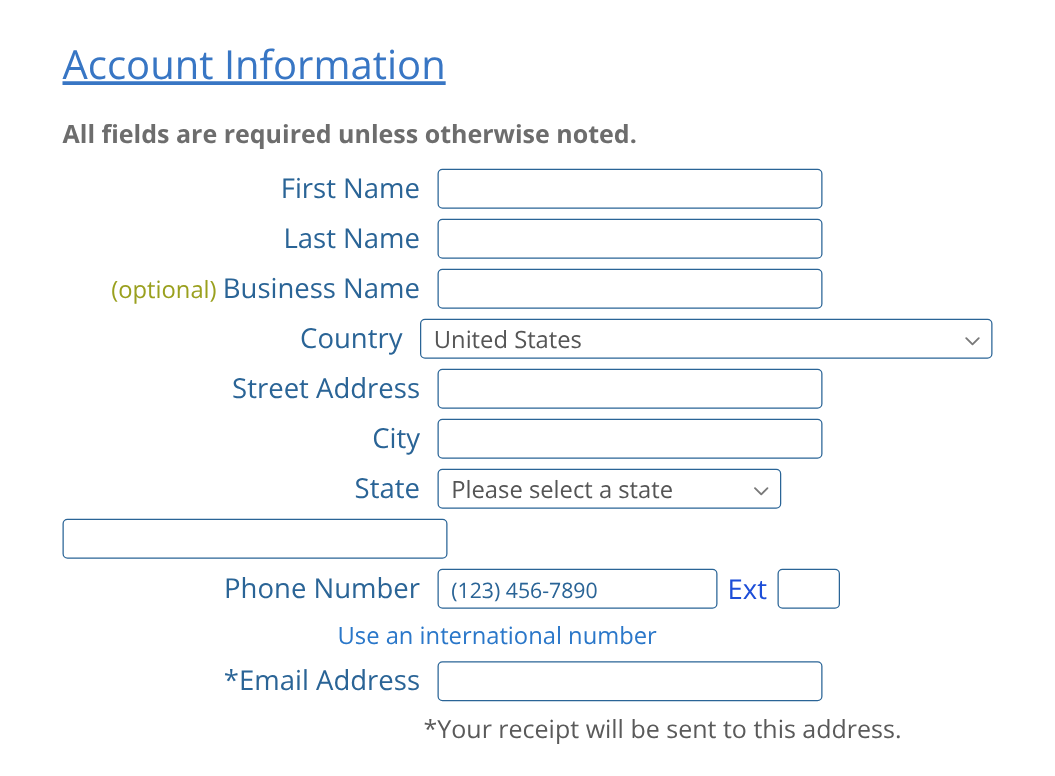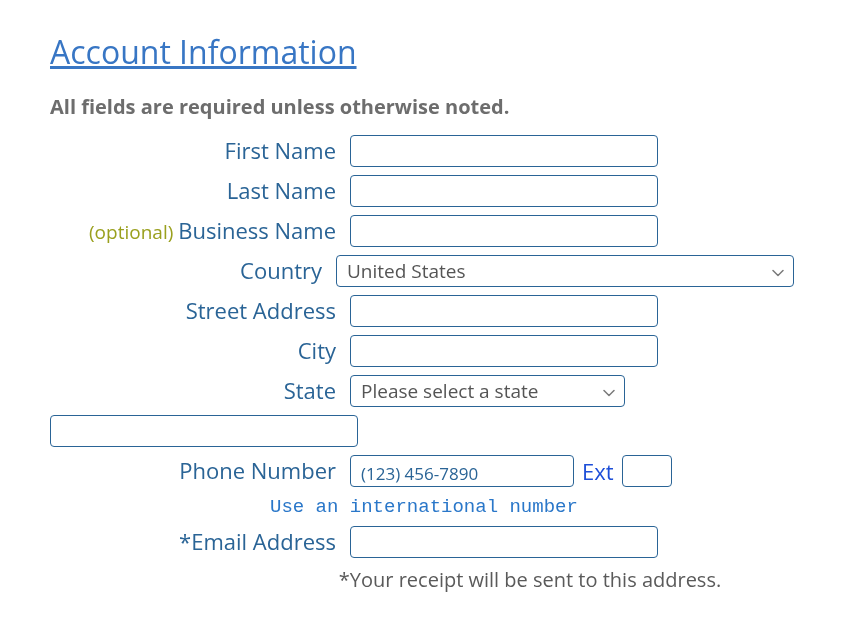--- a/index.html
+++ b/index.html
@@ -50,21 +50,21 @@
       flex: 1;
       display: flex;
       align-items: center;
       gap: 8px;
     }
     input[type="text"] {
       border: 1.5px solid #2a6496;
       border-radius: 4px;
       height: 32px;
       padding: 4px 10px;
-      font-size: 23px;
+      font-size: 17px;
       color: #555;
       font-family: inherit;
     }
     input.standard {
       width: 308px;
     }
     input.phone {
       width: 224px;
     }
     input.ext {
@@ -108,21 +108,20 @@
     .link-row {
       text-align: left;
       padding-left: 220px;
       margin-top: 2px;
       margin-bottom: 8px;
     }
     .link {
       color: #2a77c9;
       font-size: 19px;
       cursor: pointer;
-      font-family: Liberation Mono, monospace;
     }
     .note-row {
       text-align: center;
       padding-left: 216px;
       color: #5a5a5a;
       font-size: 20px;
       margin-top: 4px;
     }
     input::placeholder {
       color: #2a6496;

